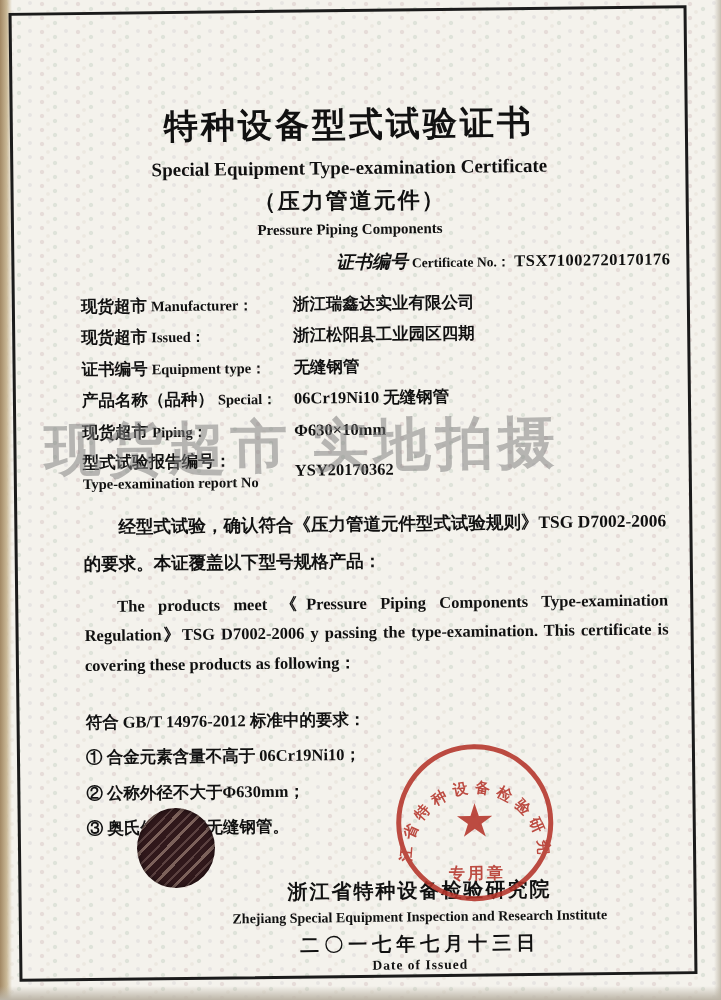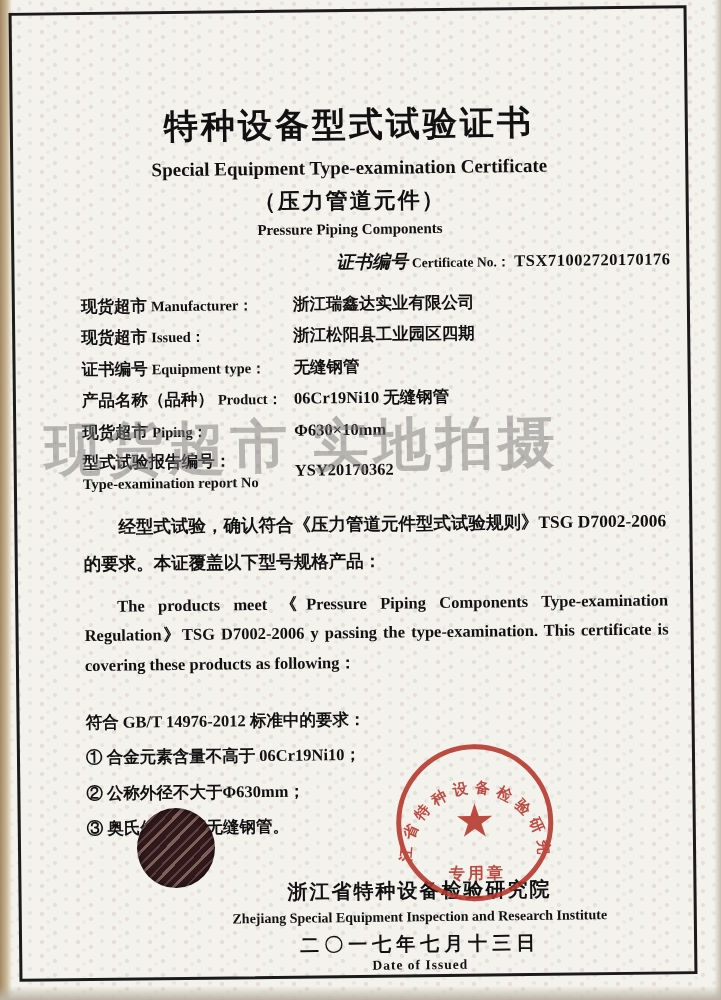--- a/index.html
+++ b/index.html
@@ -119,21 +119,21 @@
       <div class="field-row">
         <div class="f-label">
           <span class="cn">证书编号</span>
           <span class="en">Equipment type：</span>
         </div>
         <div class="f-value">无缝钢管</div>
       </div>
       <div class="field-row">
         <div class="f-label">
           <span class="cn">产品名称（品种）</span>
-          <span class="en">Product：</span>
+          <span class="en">Special：</span>
         </div>
         <div class="f-value">06Cr19Ni10 无缝钢管</div>
       </div>
       <div class="field-row">
         <div class="f-label">
           <span class="cn">现货超市</span>
           <span class="en">Piping：</span>
         </div>
         <div class="f-value">Φ630×10mm</div>
       </div>

